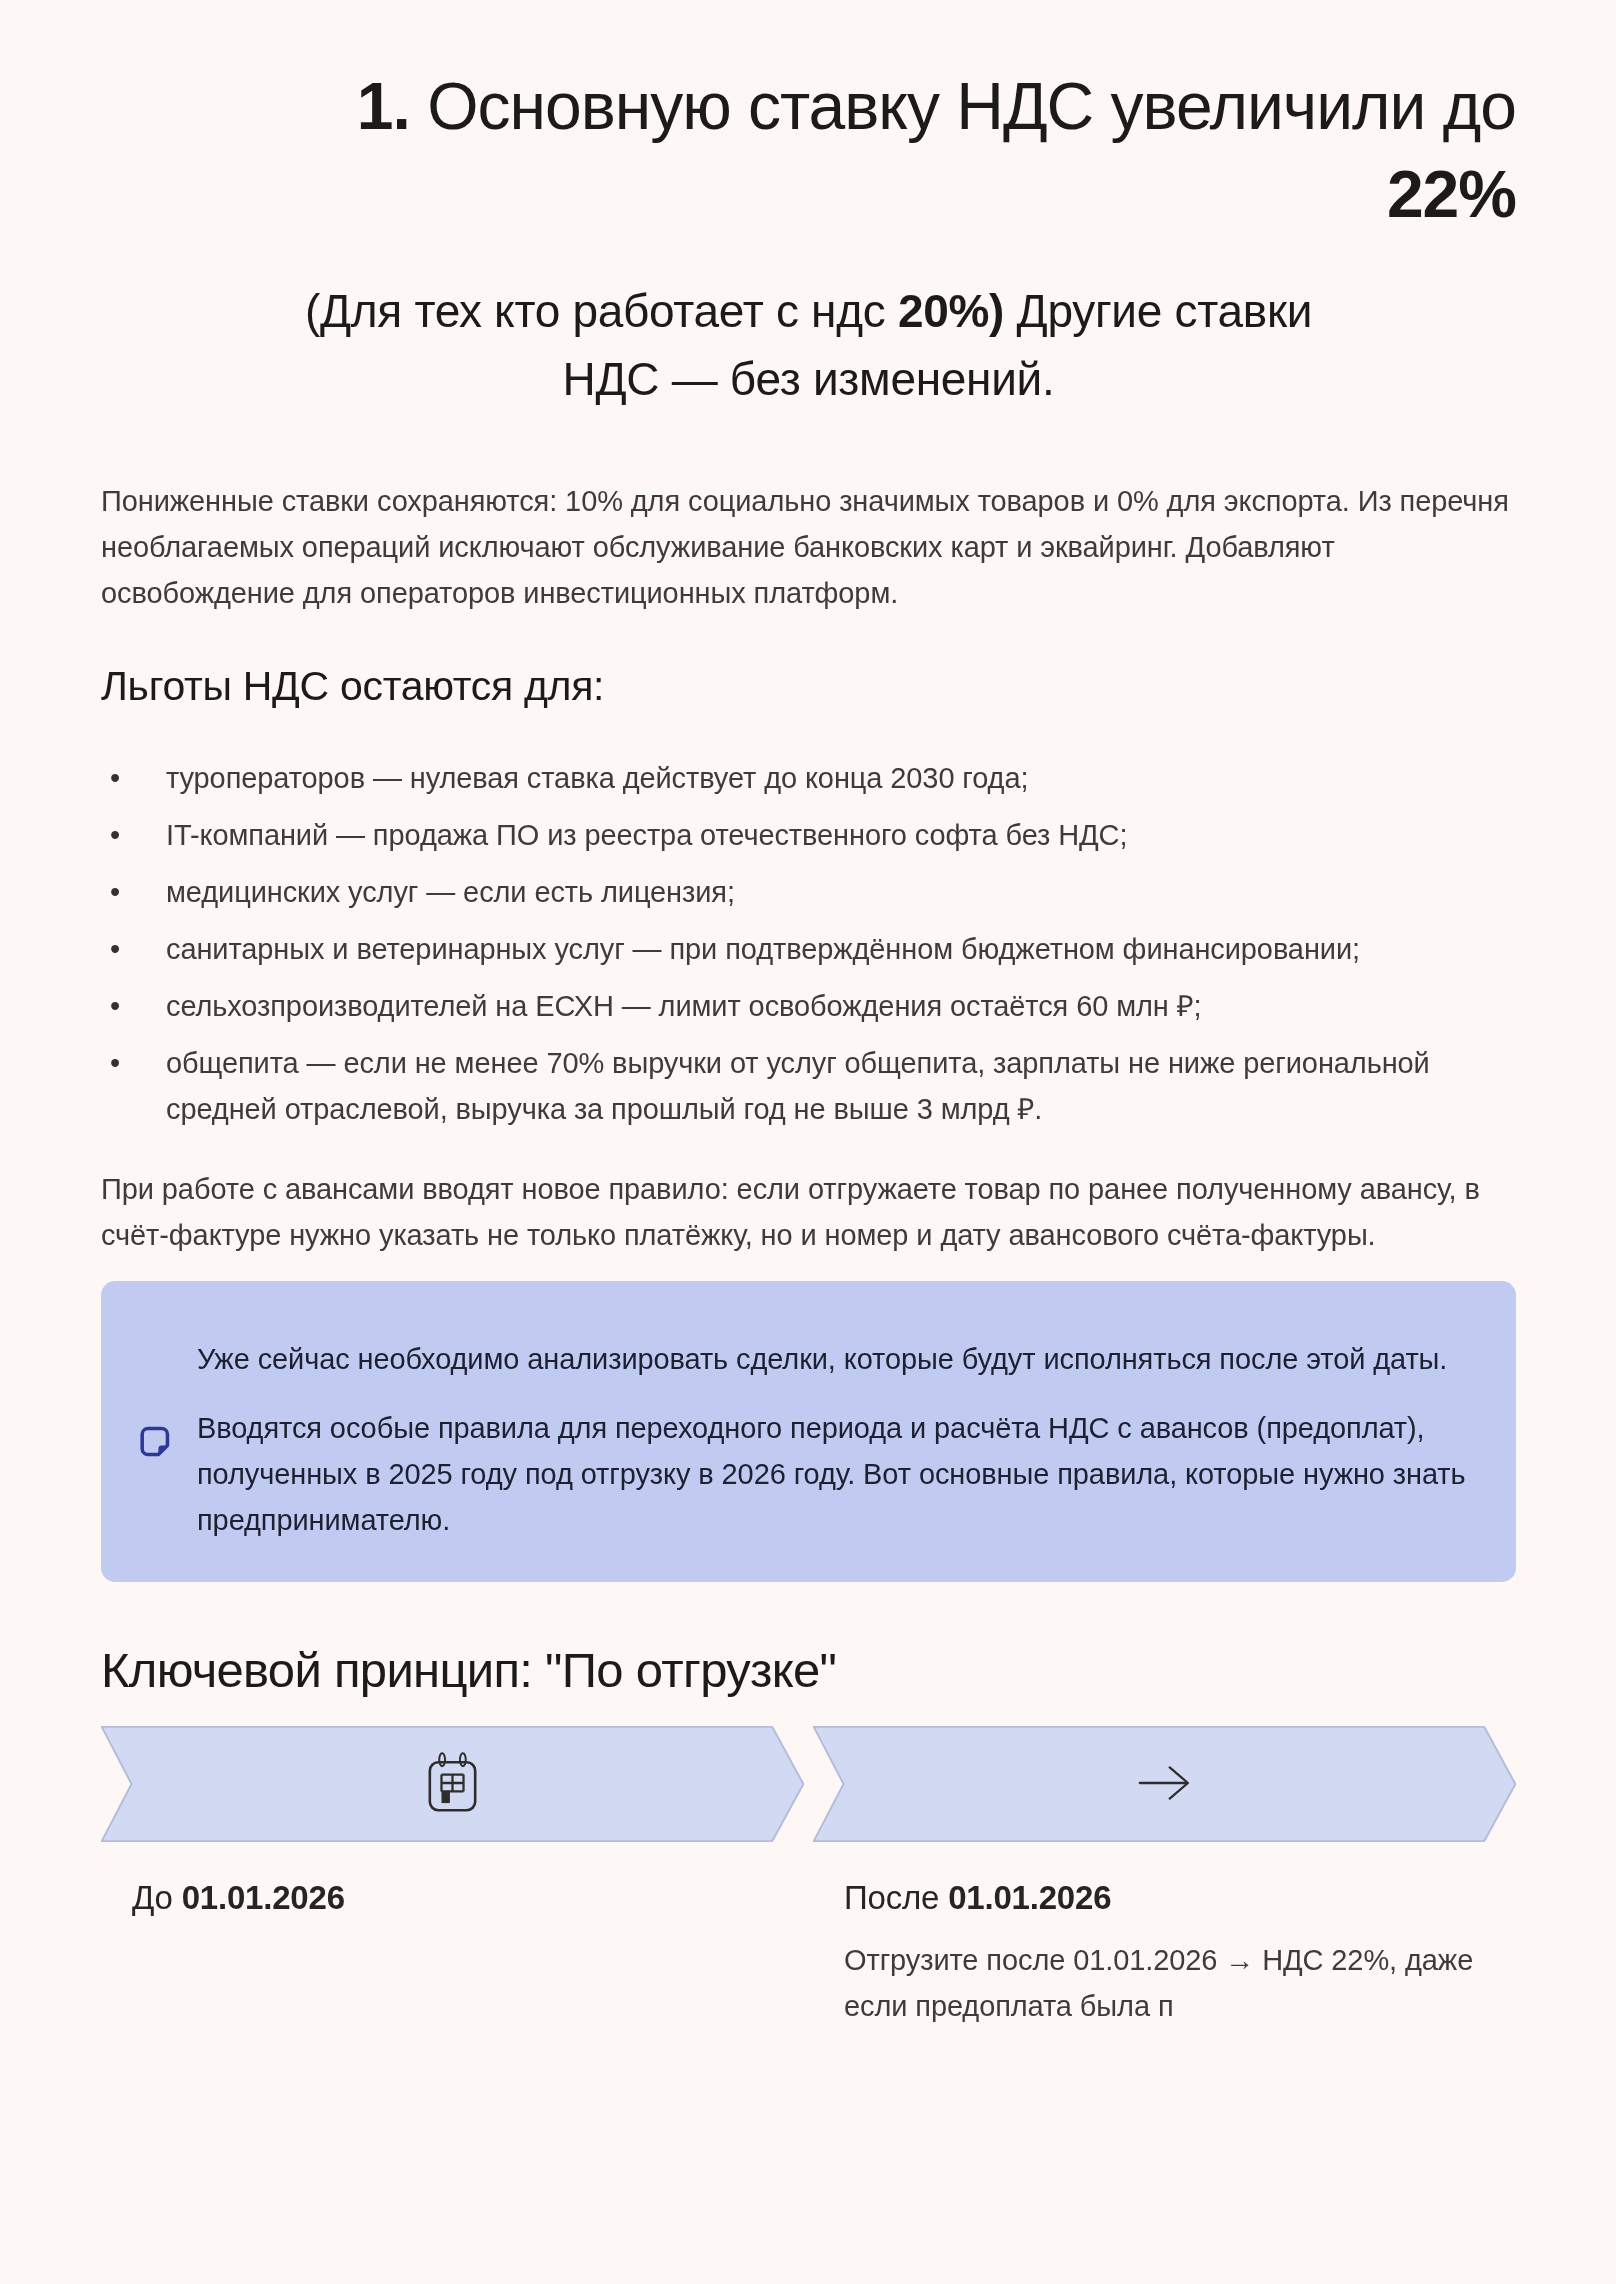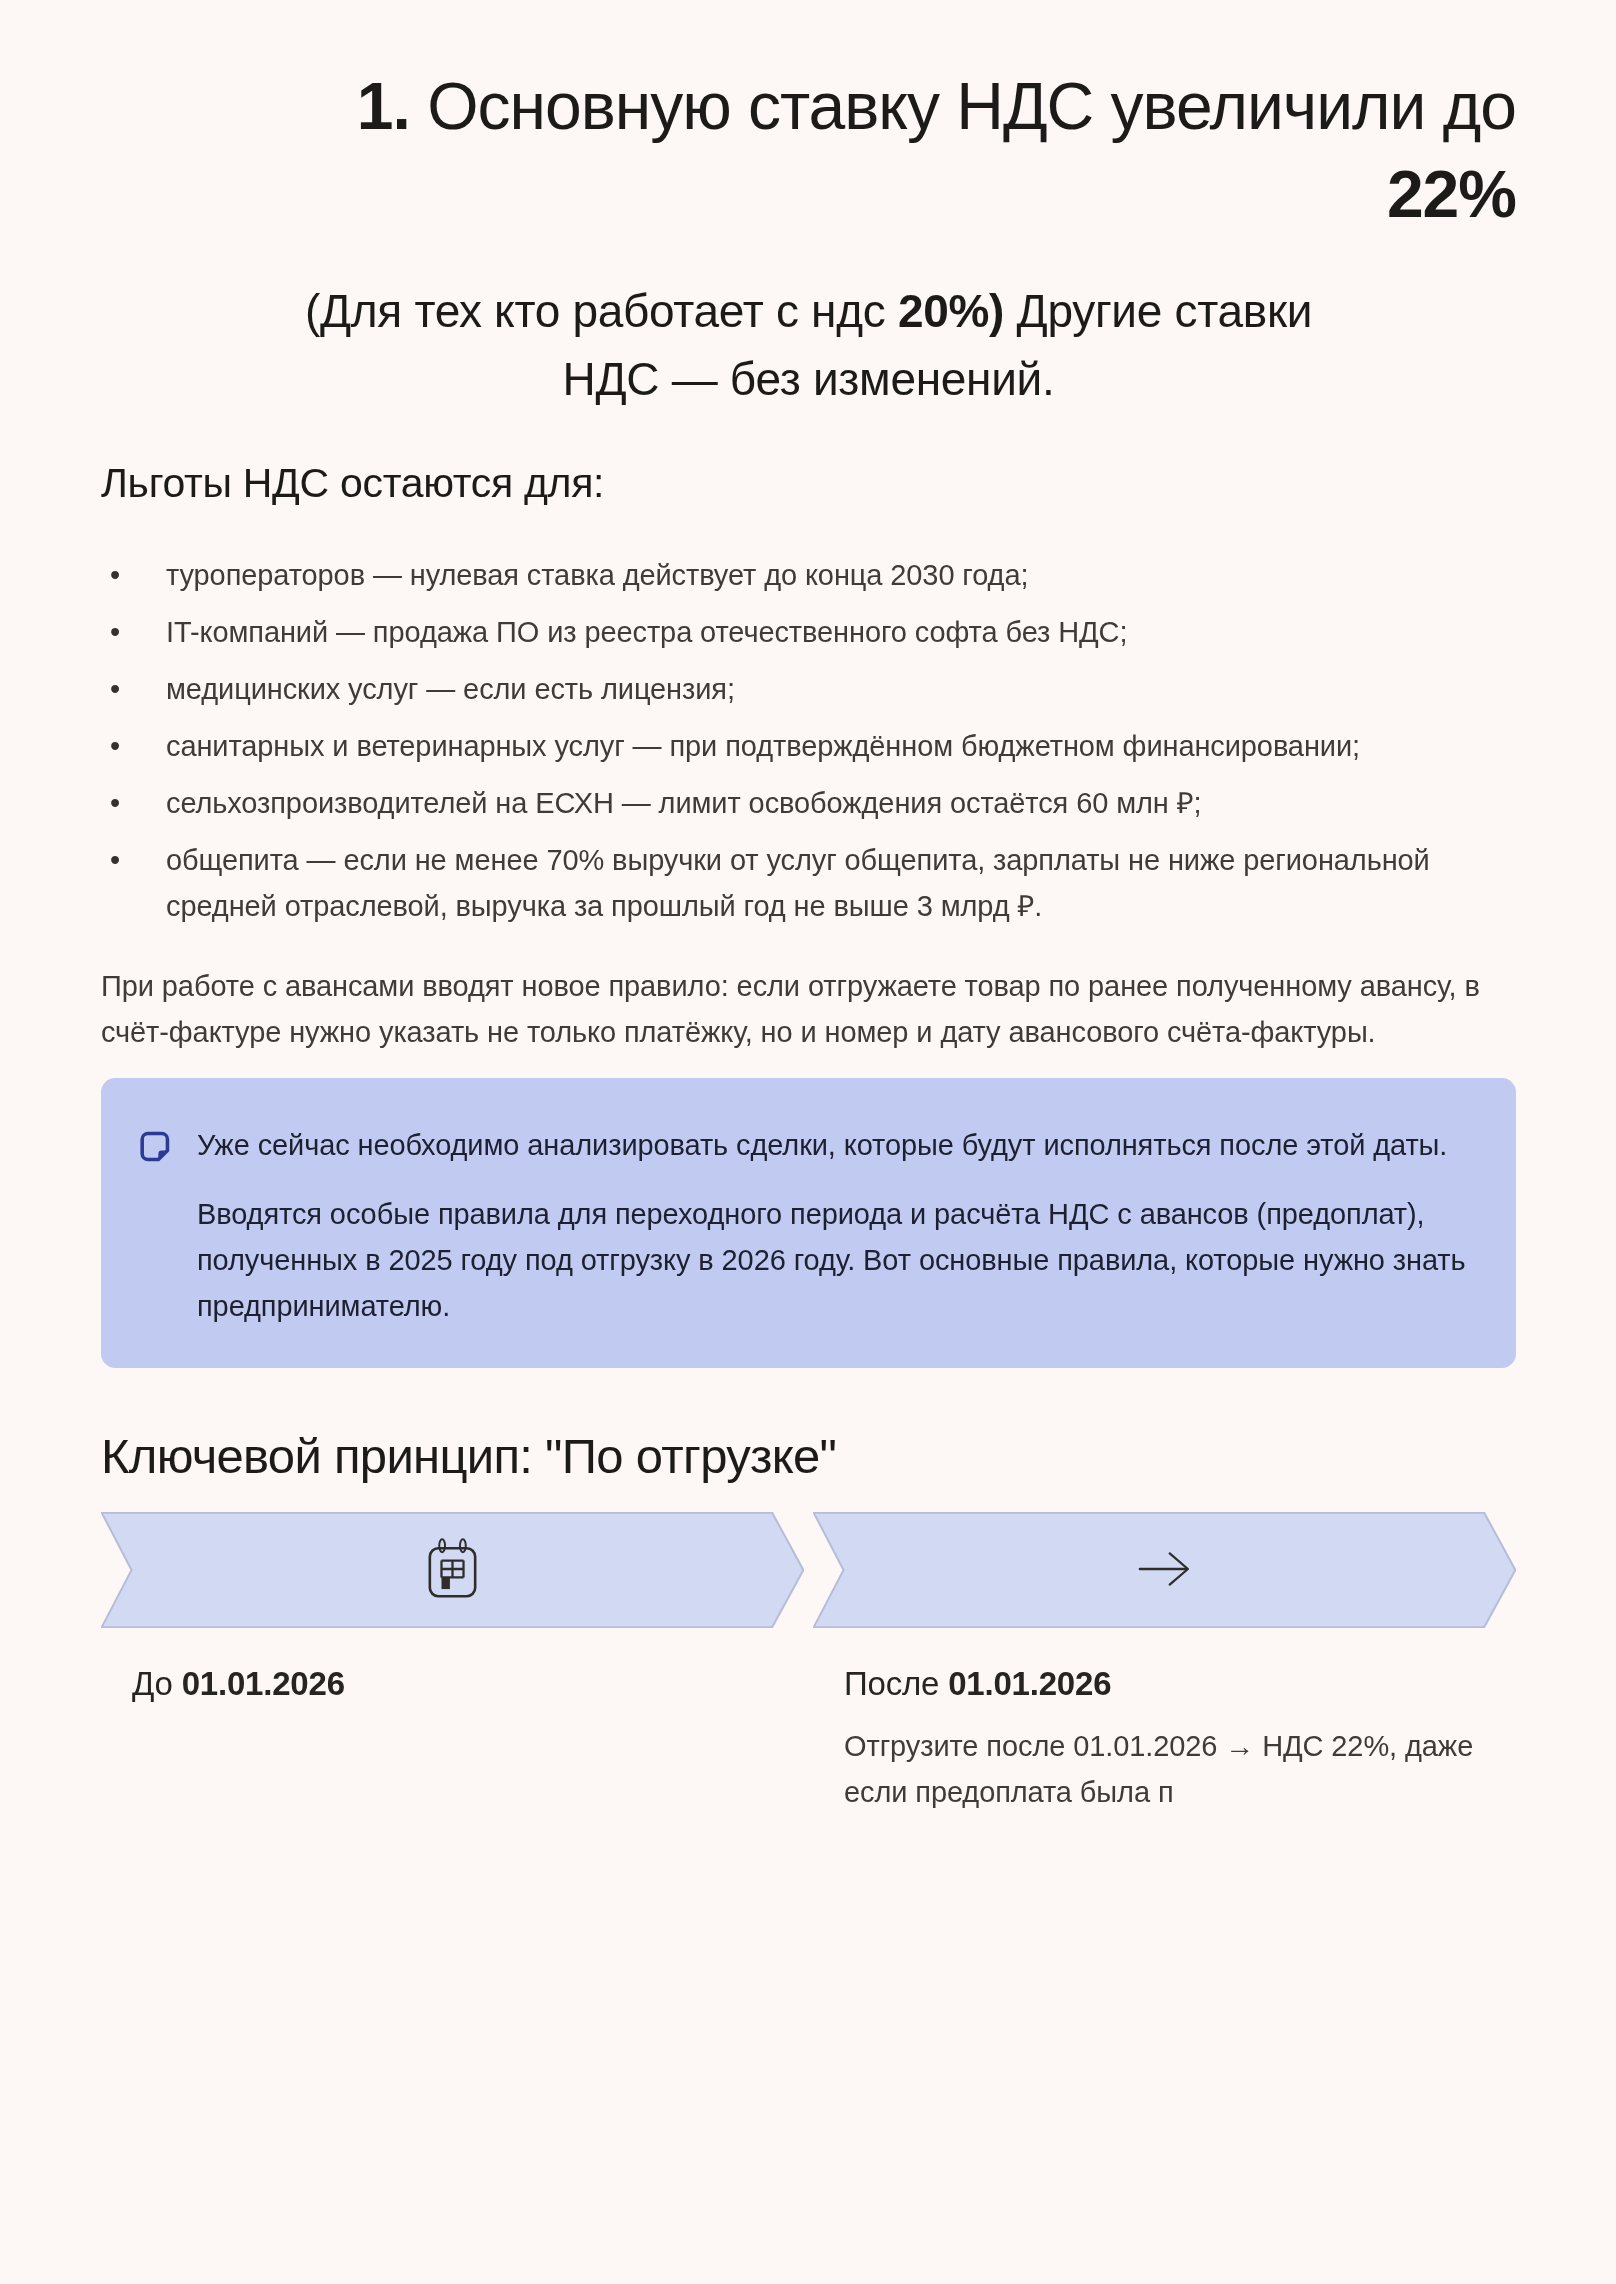--- a/index.html
+++ b/index.html
@@ -51,22 +51,22 @@
   }
   ul.benefits li::before{
     content:"\2022";
     position:absolute;left:9px;top:0;
     font-size:29px;color:#35312f;
   }
   .callout{
     margin-top:23px;
     background:#c1cbf2;
     border-radius:14.3px;
-    padding:44px 40px 39px 36px;
-    display:flex;align-items:flex-start;
+    padding:55px 40px 39px 36px;
+    display:flex;align-items:center;
   }
   .callout .note-ic{flex:0 0 auto;margin:6.5px 25px 0 0;display:block;}
   .callout-text p{
     margin:0;
     font-size:29px;line-height:46px;letter-spacing:-0.1px;
     color:#1d2030;
   }
   .callout-text p + p{margin-top:23px;}
   h2.h2b{
     margin:57px 0 0 0;
@@ -96,20 +96,21 @@
 </style>
 </head>
 <body>
 
 <div class="page">
 
   <h1><b>1.</b><span> Основную ставку НДС увеличили до</span><br><b>22%</b></h1>
 
   <h2 class="subtitle"><span>(Для тех кто работает с ндс </span><b>20%)</b><span> Другие ставки</span><br><span>НДС — без изменений.</span></h2>
 
+  <p class="body intro">Пониженные ставки сохраняются: 10% для социально значимых товаров и 0% для экспорта. Из перечня необлагаемых операций исключают обслуживание банковских карт и эквайринг. Добавляют освобождение для операторов инвестиционных платформ.</p>
 
   <h3 class="benefits">Льготы НДС остаются для:</h3>
 
   <ul class="benefits">
     <li>туроператоров — нулевая ставка действует до конца 2030 года;</li>
     <li>IT-компаний — продажа ПО из реестра отечественного софта без НДС;</li>
     <li>медицинских услуг — если есть лицензия;</li>
     <li>санитарных и ветеринарных услуг — при подтверждённом бюджетном финансировании;</li>
     <li>сельхозпроизводителей на ЕСХН — лимит освобождения остаётся 60 млн ₽;</li>
     <li>общепита — если не менее 70% выручки от услуг общепита, зарплаты не ниже региональной средней отраслевой, выручка за прошлый год не выше 3 млрд ₽.</li>

